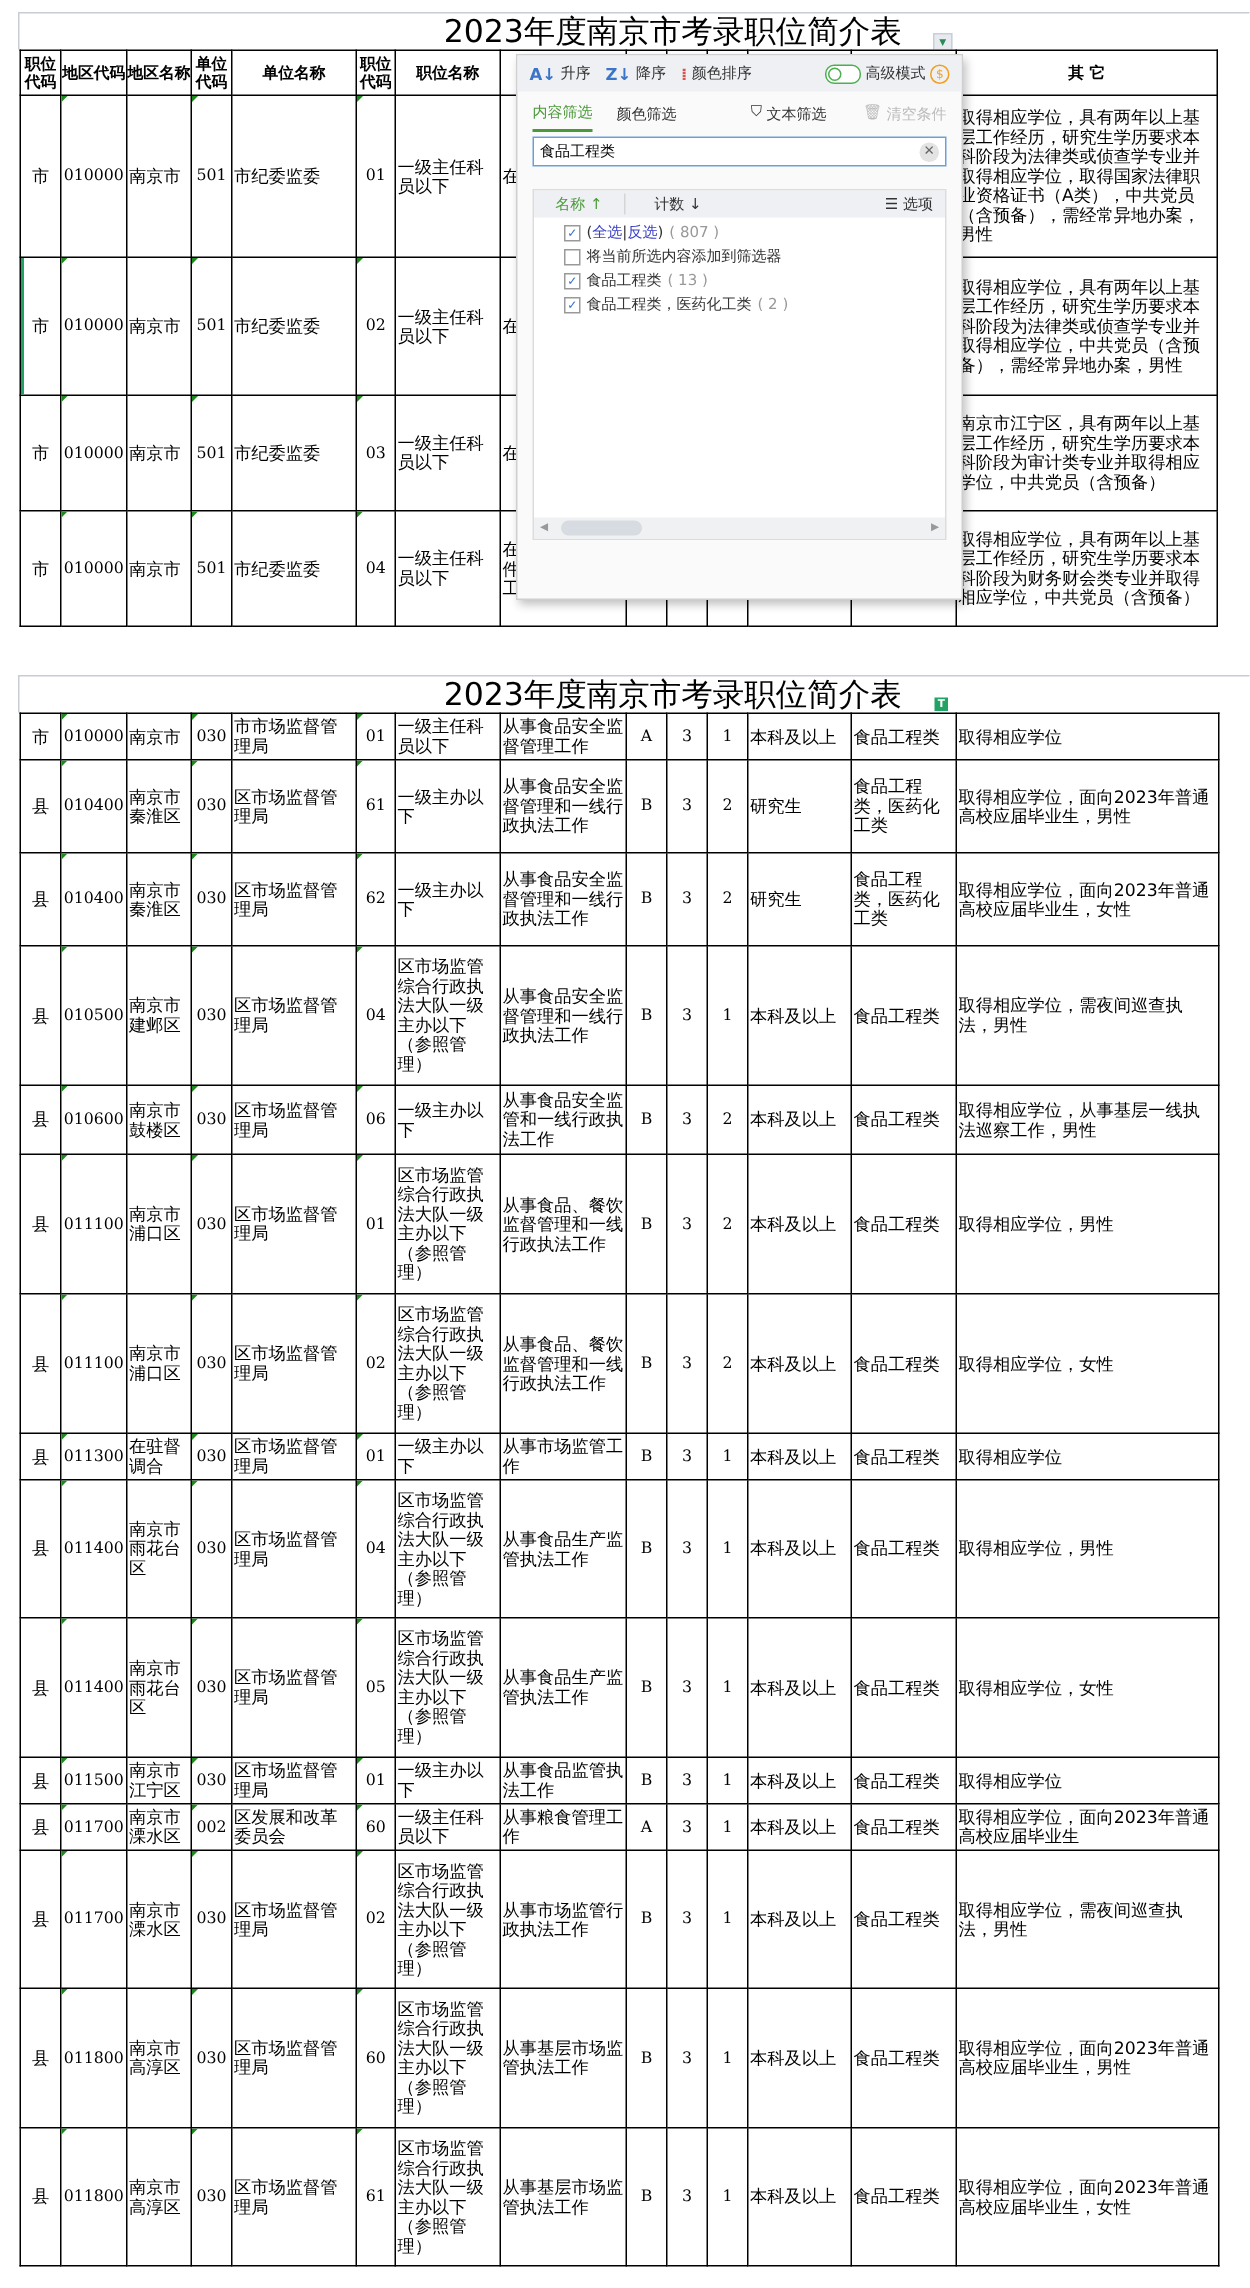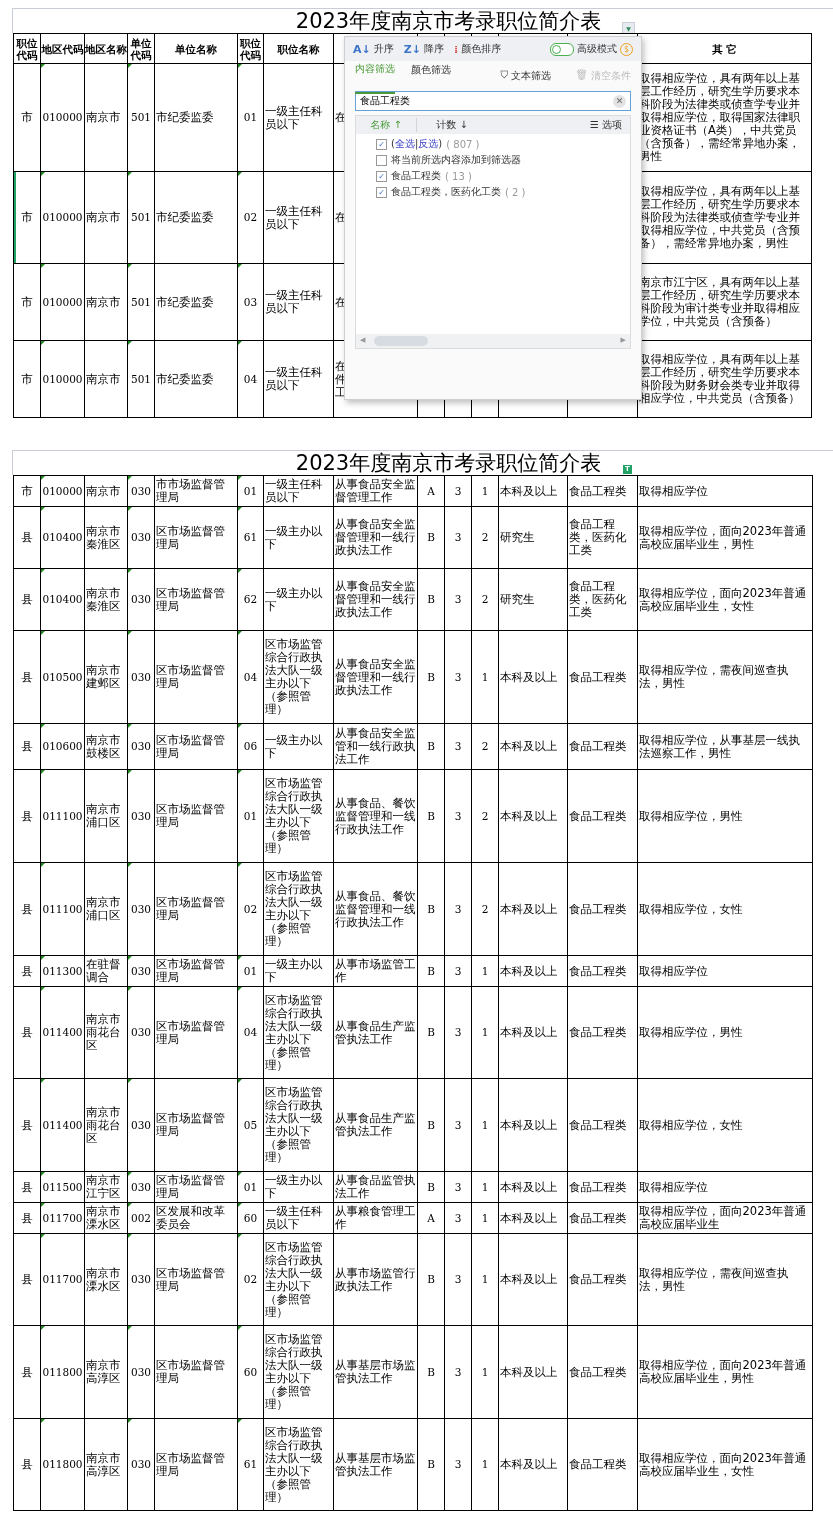--- a/index.html
+++ b/index.html
@@ -20,28 +20,28 @@
   
   .popup { position:absolute; left:344px; top:36px; width:296px; height:362px; background:#fafafa;
            border:1px solid #cfcfcf; box-shadow:2px 3px 6px rgba(0,0,0,0.25); font-size:10px; color:#333; }
   .popup .toolbar { height:24px; background:#eef0f3; display:flex; align-items:center; padding:0 8px; gap:10px; }
   .popup .tb-btn { display:flex; align-items:center; gap:3px; cursor:pointer; }
   .popup .tb-icon { color:#3c74c9; font-size:11px; font-weight:bold; }
   .toggle { width:22px; height:11px; border:1px solid #4caf50; border-radius:6px; position:relative; background:#fff; }
   .toggle::after { content:""; position:absolute; left:1px; top:1px; width:9px; height:9px; border-radius:50%; background:#fff; border:1px solid #4caf50; box-sizing:border-box; }
   .coin { display:inline-block; width:11px; height:11px; border-radius:50%; border:1px solid #f0a020; color:#f0a020; font-size:8px; line-height:11px; text-align:center; }
   .tabs { display:flex; align-items:center; height:28px; padding:0 10px; position:relative; }
-  .tab { margin-right:16px; padding:6px 0 16px; cursor:pointer; }
+  .tab { margin-right:16px; padding:6px 0 4px; cursor:pointer; }
   .tab.active { color:#4b9a3a; border-bottom:2px solid #4b9a3a; }
   .text-filter { position:absolute; right:90px; top:8px; display:flex; gap:3px; }
   .clear-cond { position:absolute; right:10px; top:8px; color:#bbb; display:flex; gap:3px; }
   .search { margin:2px 10px; height:18px; border:1px solid #6aa0d8; background:#fff; display:flex; align-items:center; padding:0 4px; }
   .search input { flex:1; border:none; outline:none; font-size:10px; background:transparent; padding:0; color:#000; font-family:inherit; }
   .clear-x { width:13px; height:13px; border-radius:50%; background:#e3e3e3; color:#666; font-size:9px; text-align:center; line-height:13px; cursor:pointer; }
-  .list { margin:4px 10px 0; height:232px; border:1px solid #dcdcdc; background:#fff; position:relative; }
+  .list { margin:15px 10px 0; height:232px; border:1px solid #dcdcdc; background:#fff; position:relative; }
   .list-head { height:18px; background:#eef0f3; display:flex; align-items:center; font-size:10px; }
   .list-head .name { width:60px; text-align:center; color:#4b9a3a; border-right:1px solid #d5d5d5; }
   .list-head .count { width:70px; text-align:center; }
   .list-head .opts { margin-left:auto; padding-right:8px; }
   .item { display:flex; align-items:center; height:16px; padding-left:20px; gap:4px; }
   .cb { width:9px; height:9px; border:1px solid #999; background:#fff; font-size:8px; line-height:9px; text-align:center; color:#3c74c9; }
   .link { color:#3a40c6; }
   .cnt { color:#999; }
   .hscroll { position:absolute; left:0; right:0; bottom:0; height:14px; background:#f0f1f3; }
   .hscroll .thumb { position:absolute; left:18px; top:2px; width:54px; height:10px; background:#d7dbe2; border-radius:5px; }

